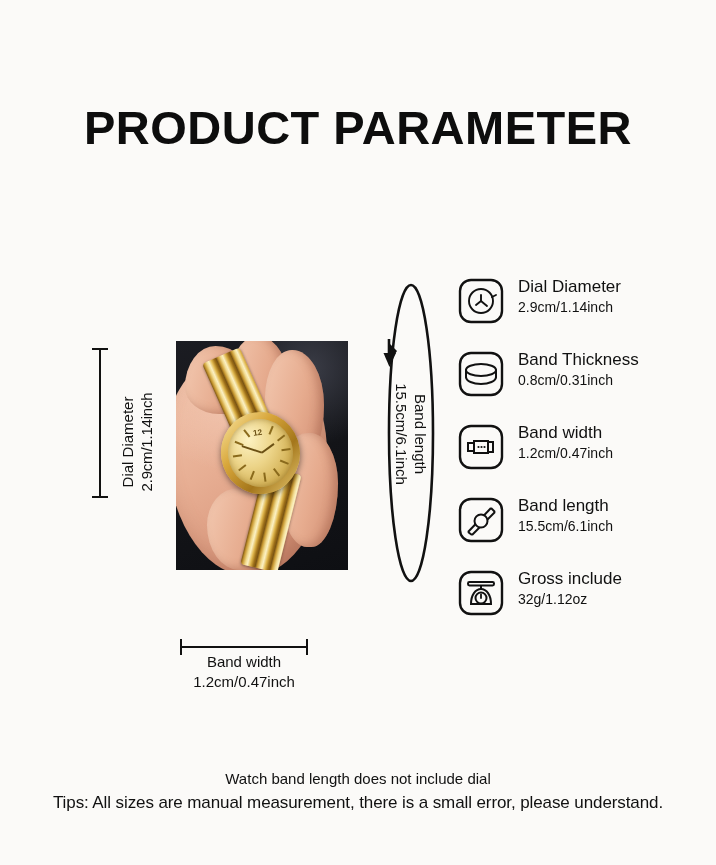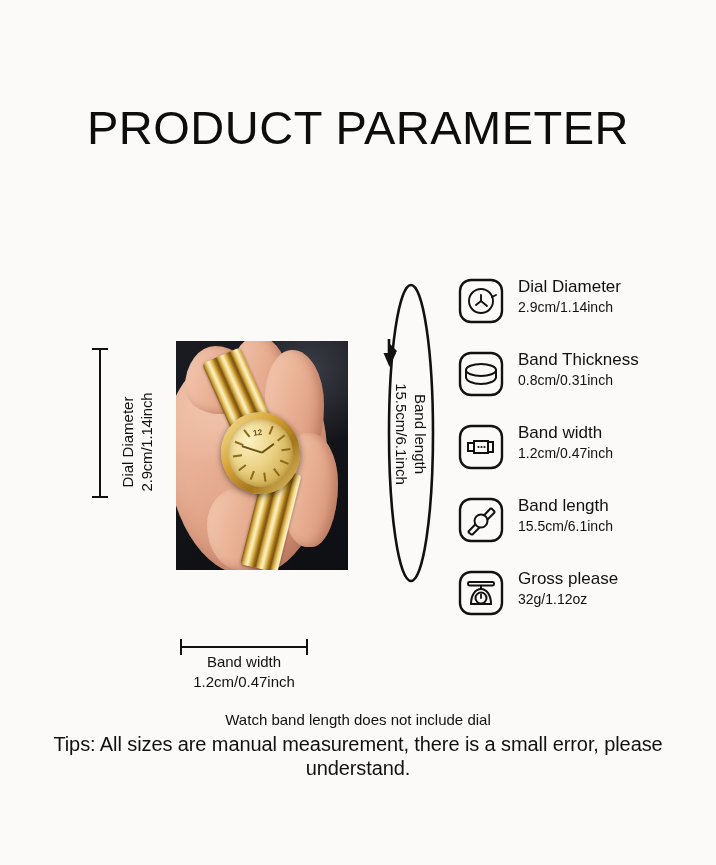--- a/index.html
+++ b/index.html
@@ -22,21 +22,21 @@
   }
 
   
   .title {
     position: absolute;
     left: 0;
     top: 100px;
     width: 716px;
     text-align: center;
     font-size: 47px;
-    font-weight: 400;
+    font-weight: 700;
     letter-spacing: 0.5px;
     color: #0d0d0d;
     white-space: nowrap;
   }
 
   
   .photo {
     position: absolute;
     left: 176px;
     top: 341px;
@@ -266,31 +266,31 @@
     font-size: 14px;
     line-height: 19px;
     color: #111;
     white-space: nowrap;
   }
 
   
   .footer {
     position: absolute;
     left: 0;
-    top: 708px;
+    top: 767px;
     width: 716px;
     text-align: center;
   }
   .footer-line1 {
     font-size: 15px;
     line-height: 24px;
     color: #111;
   }
   .footer-line2 {
-    font-size: 20px;
+    font-size: 17px;
     line-height: 24px;
     color: #111;
     letter-spacing: -0.1px;
   }
 </style>
 </head>
 <body>
 
 <div class="page">
 
@@ -425,21 +425,21 @@
         <svg width="46" height="46" viewBox="0 0 46 46" fill="none">
           <rect x="2" y="2" width="42" height="42" rx="11" stroke="#111" stroke-width="2.4"></rect>
           <rect x="10" y="12" width="26" height="3.5" rx="1.4" stroke="#111" stroke-width="2"></rect>
           <path d="M23 15.5 L23 19" stroke="#111" stroke-width="2"></path>
           <path d="M13 34 C13 25 17.5 19 23 19 C28.5 19 33 25 33 34 Z" stroke="#111" stroke-width="2" fill="none"></path>
           <circle cx="23" cy="28" r="5.5" stroke="#111" stroke-width="2"></circle>
           <path d="M23 28 L23 24.5" stroke="#111" stroke-width="1.8" stroke-linecap="round"></path>
         </svg>
       </div>
       <div class="spec-text">
-        <div class="spec-label">Gross please</div>
+        <div class="spec-label">Gross include</div>
         <div class="spec-value">32g/1.12oz</div>
       </div>
     </div>
 
   </div>
 
   <div class="footer">
     <div class="footer-line1">Watch band length does not include dial</div>
     <div class="footer-line2">Tips: All sizes are manual measurement, there is a small error, please understand.</div>
   </div>

